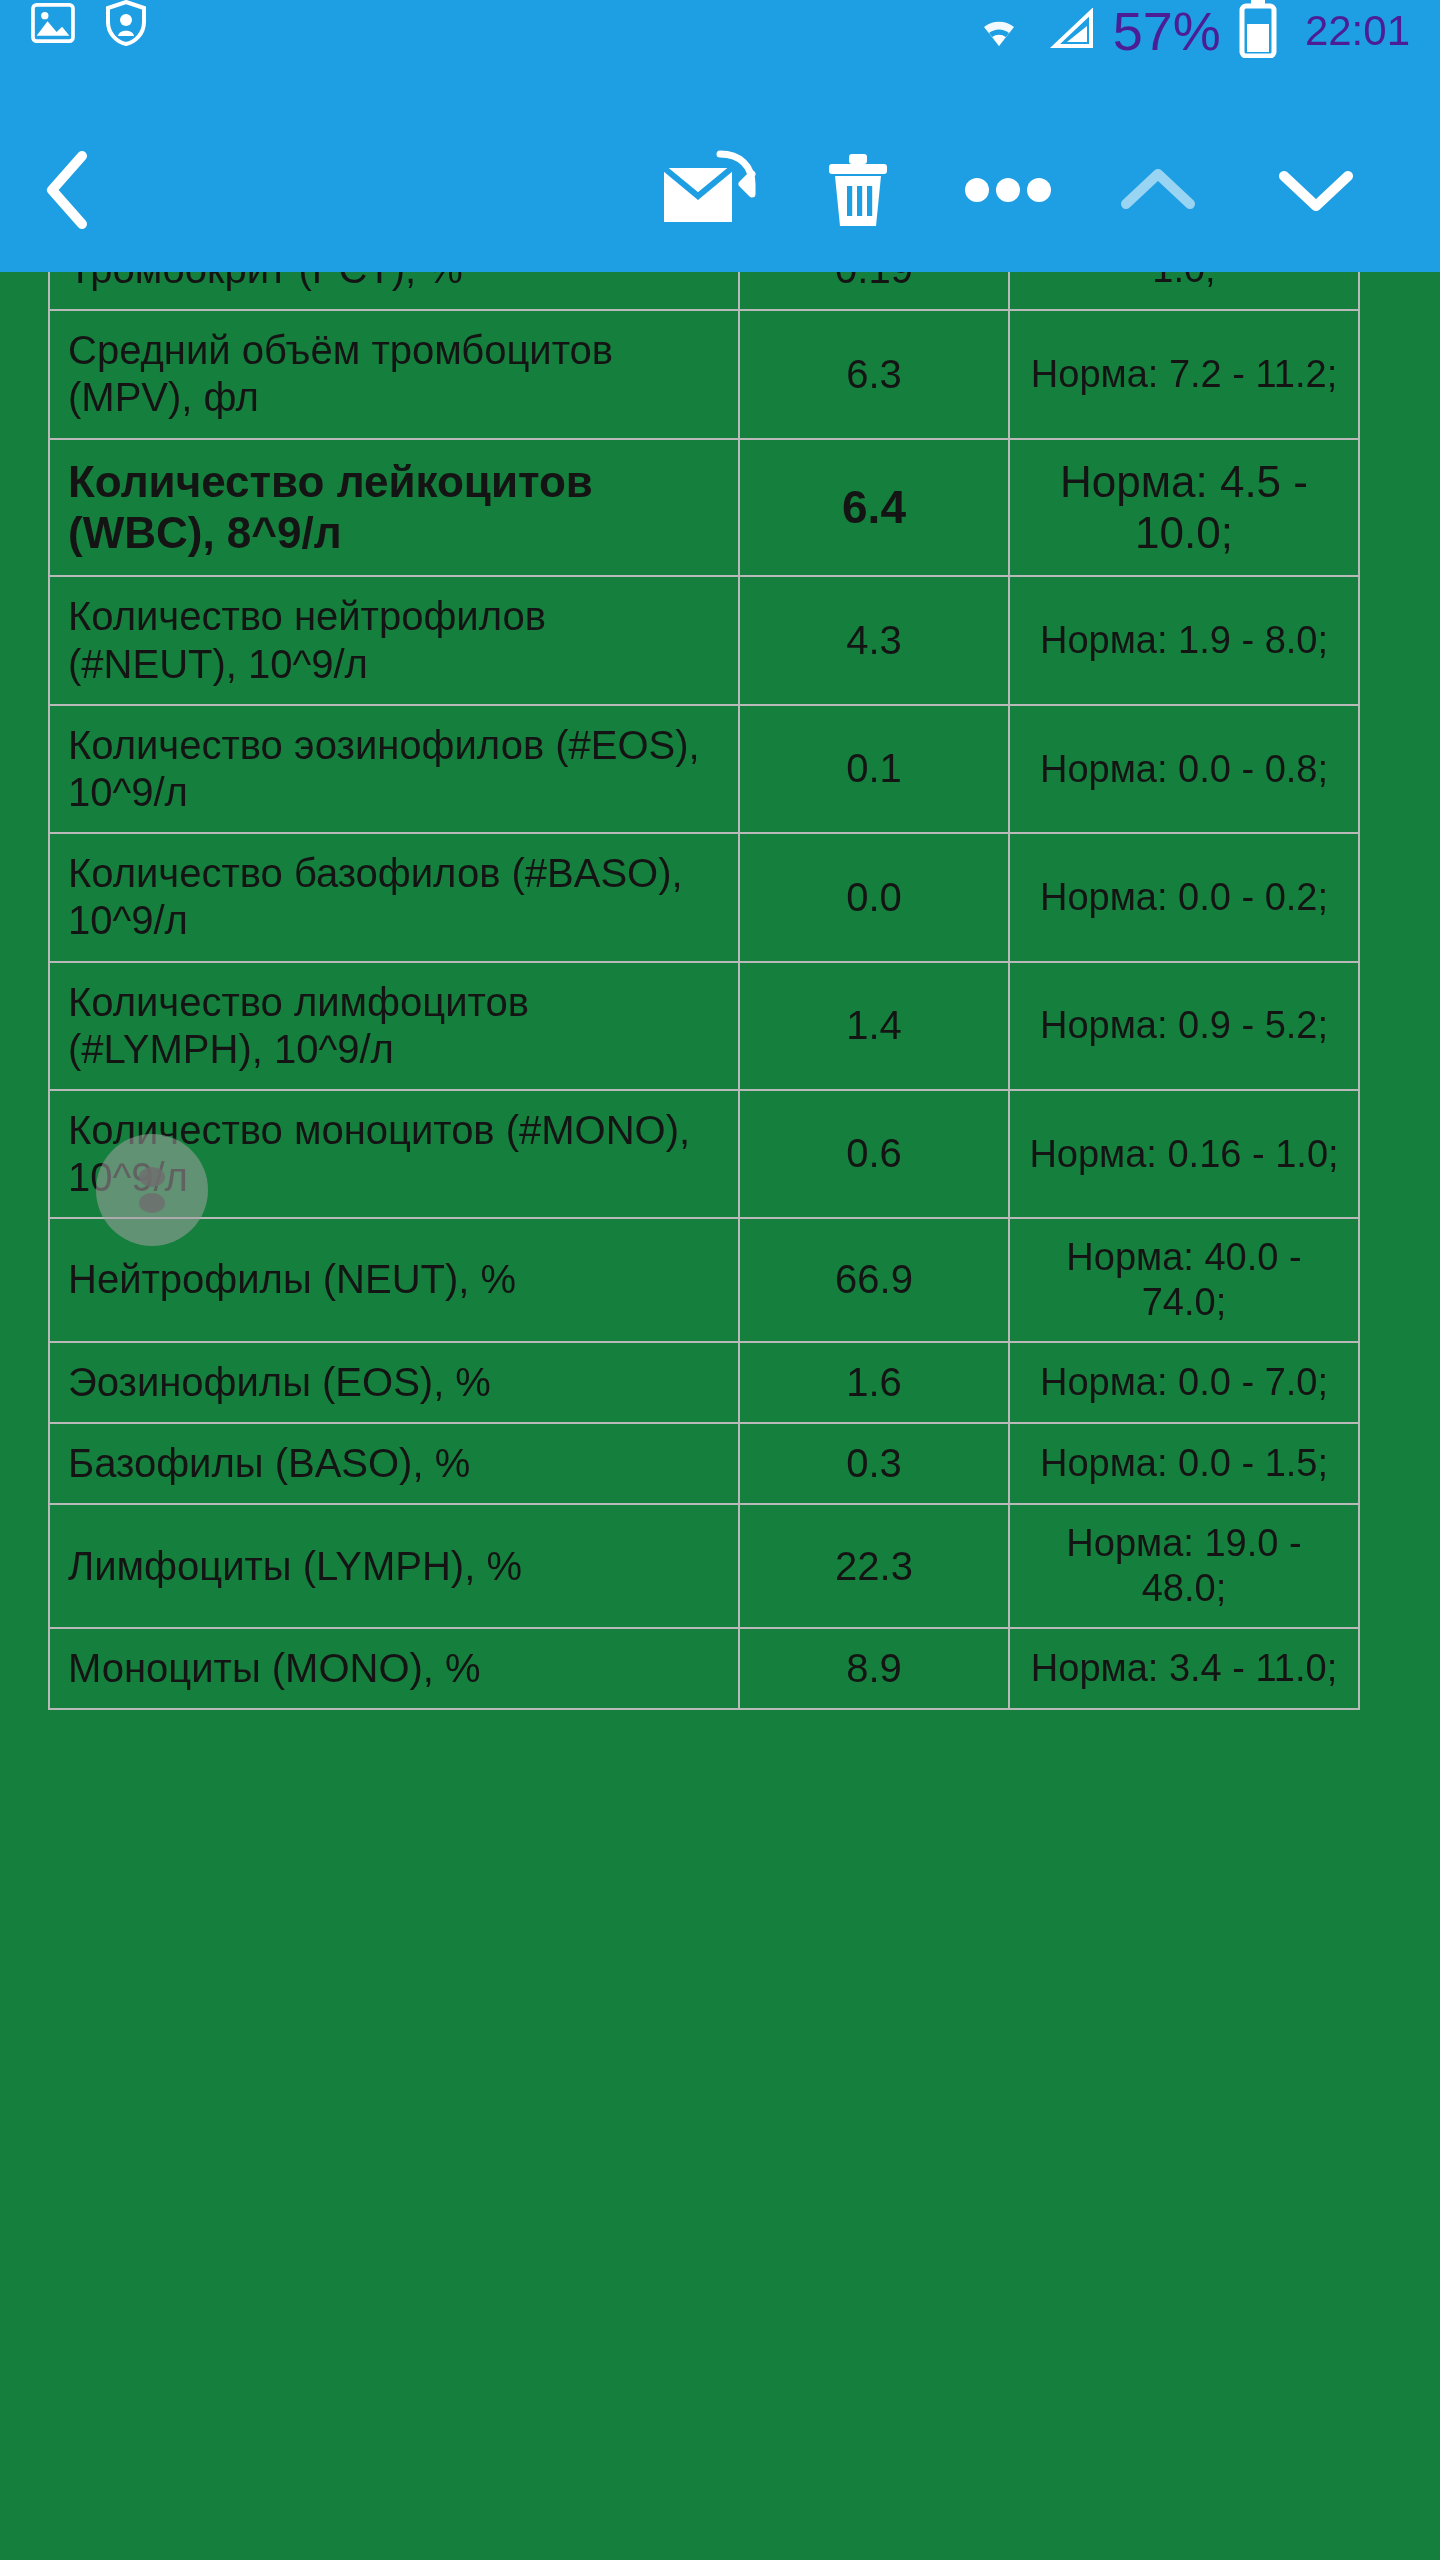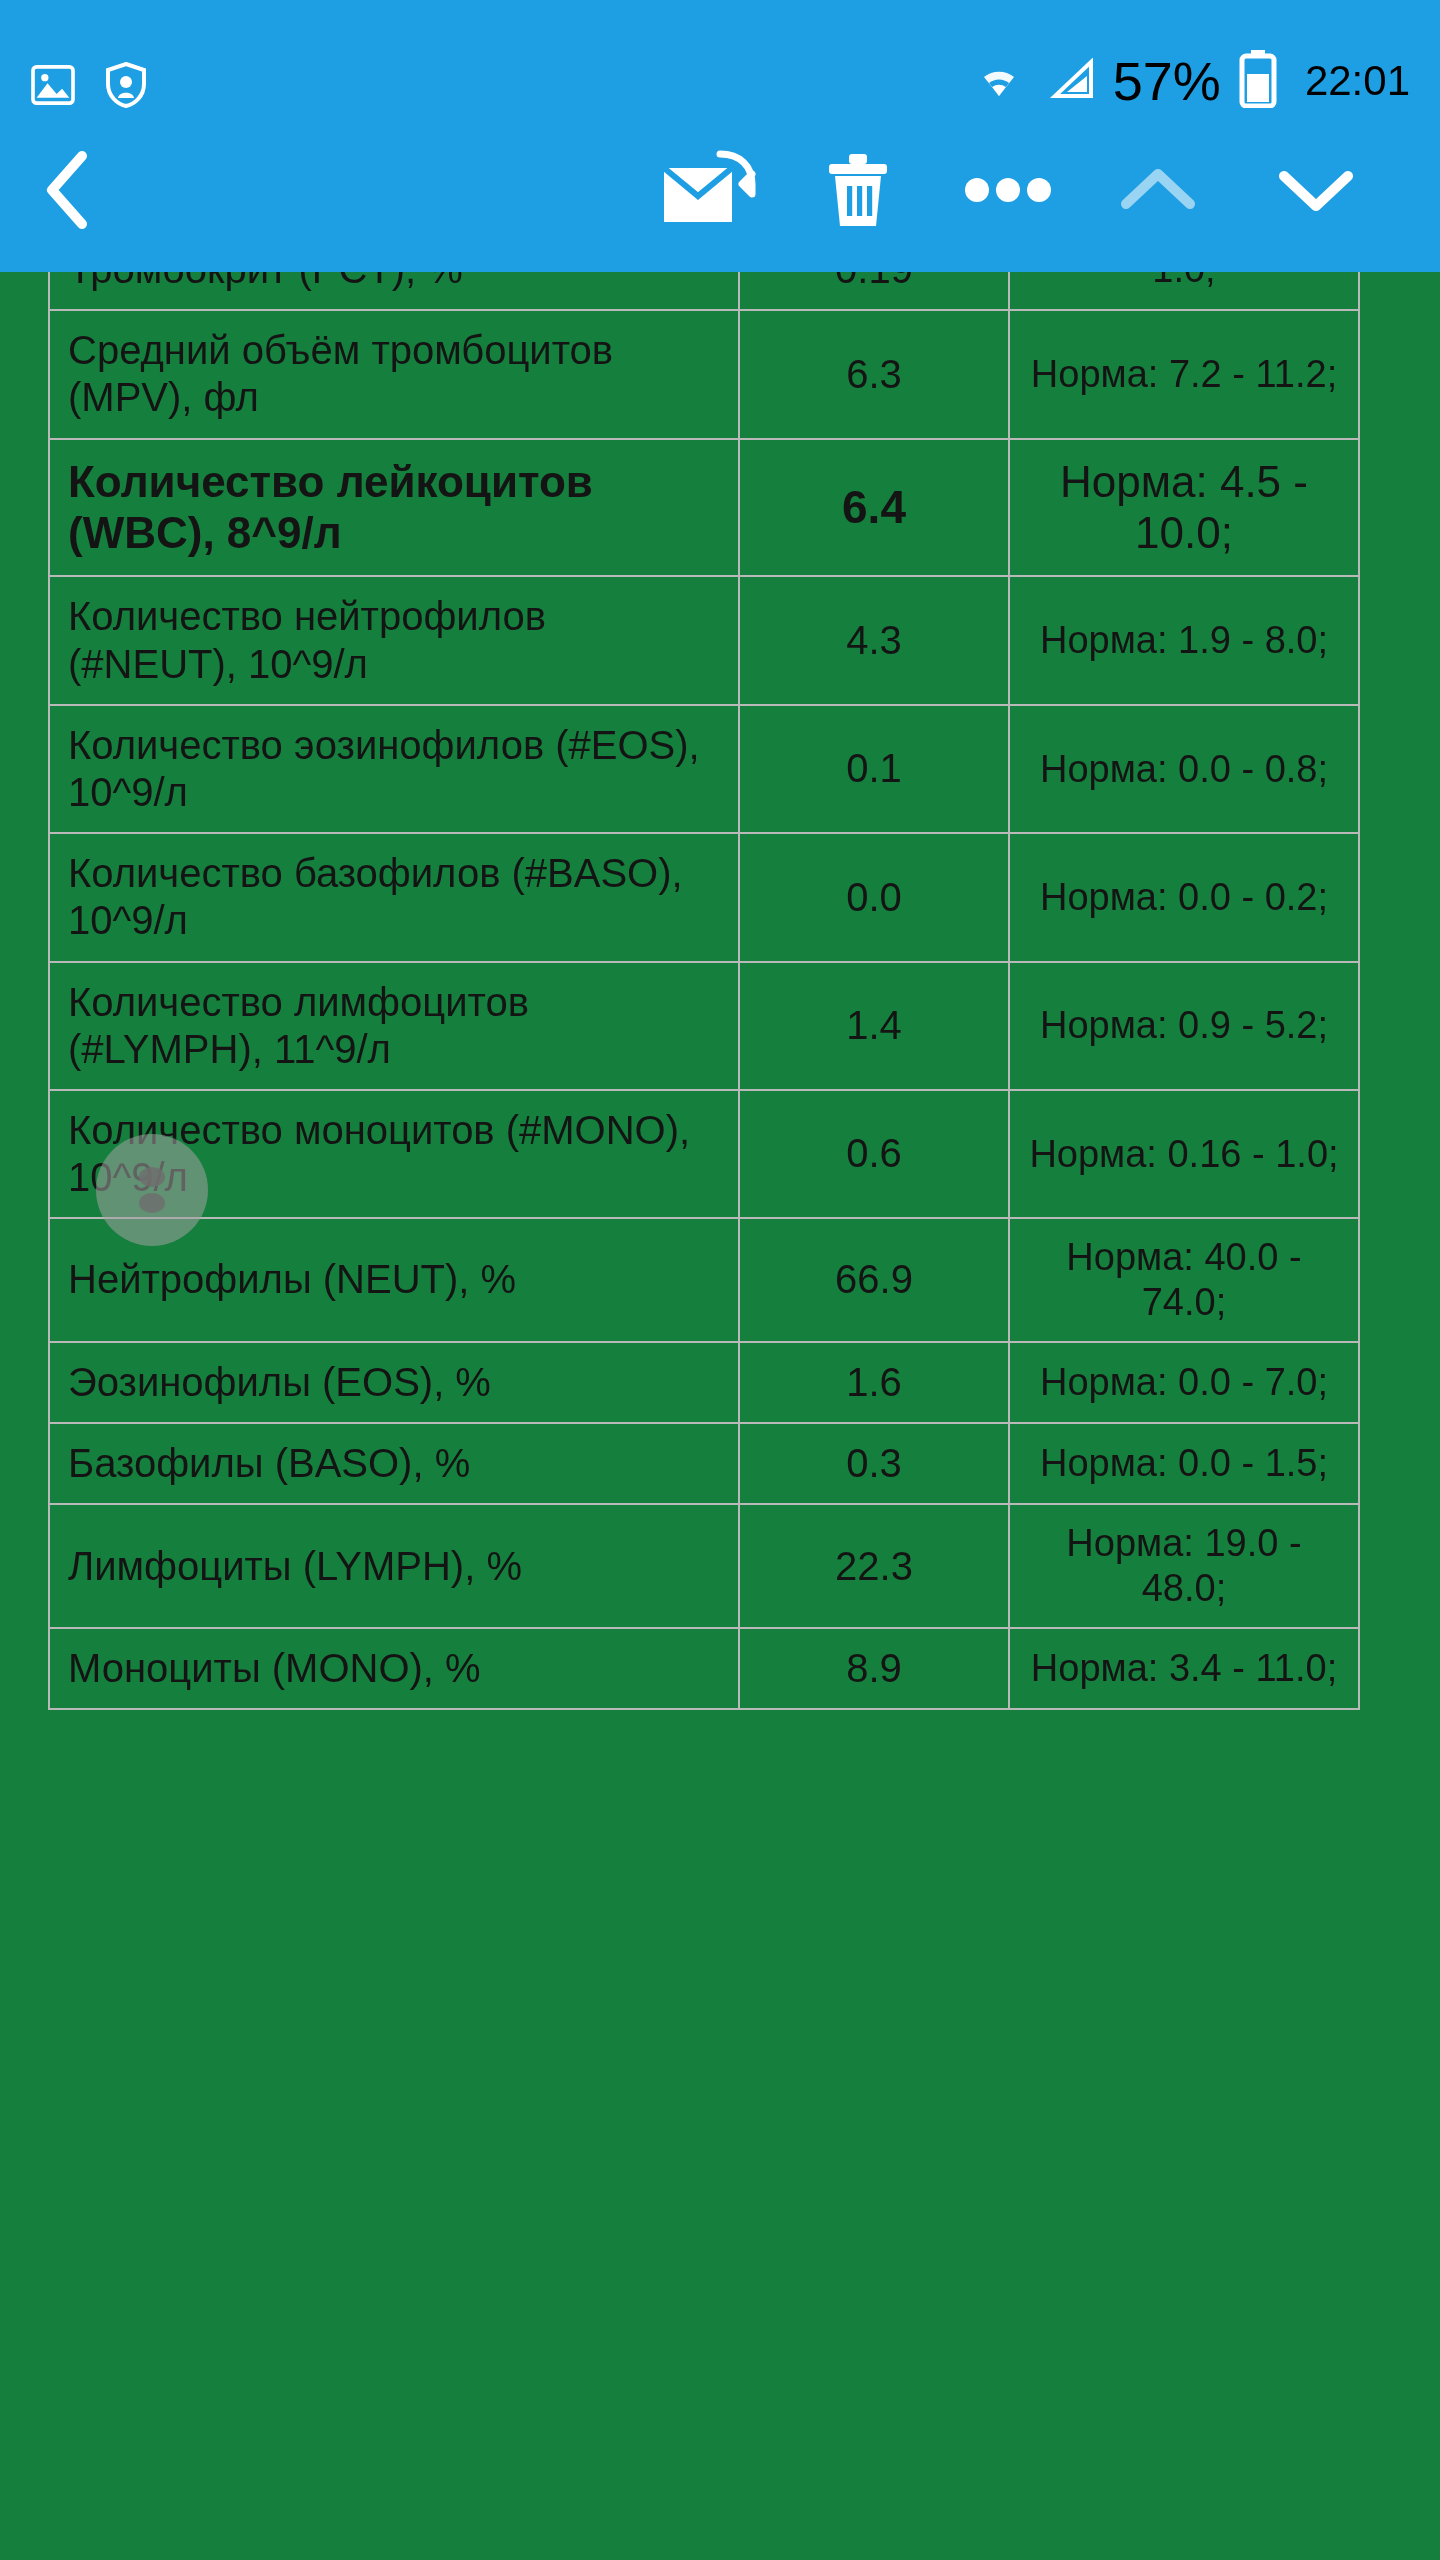--- a/index.html
+++ b/index.html
@@ -10,23 +10,23 @@
     font-family: "Liberation Sans", sans-serif;
     overflow: hidden;
   }
   .screen { position: relative; width: 1440px; height: 2560px; background:#fff; }
 
   
   .status-bar {
     height: 112px;
     background: #1e9fe3;
     display: flex;
-    align-items: flex-end;
+    align-items: flex-start;
     padding: 0 30px;
-    color: #000000;
+    color: #4c1d95;
   }
   .status-left { display:flex; align-items:center; gap: 28px; }
   .status-right { margin-left:auto; display:flex; align-items:center; gap: 18px; }
   .sb-icon { display:block; }
   .status-time {
     font-size: 42px;
     letter-spacing: 0px;
     font-weight: 400;
     margin-left: 10px;
   }
@@ -268,21 +268,21 @@
           <td class="col-name">Количество эозинофилов (#EOS), 10^9/л</td>
           <td class="col-val">0.1</td>
           <td class="col-norm">Норма:   0.0 - 0.8;</td>
         </tr>
         <tr>
           <td class="col-name">Количество базофилов (#BASO), 10^9/л</td>
           <td class="col-val">0.0</td>
           <td class="col-norm">Норма:   0.0 - 0.2;</td>
         </tr>
         <tr>
-          <td class="col-name">Количество лимфоцитов (#LYMPH), 11^9/л</td>
+          <td class="col-name">Количество лимфоцитов (#LYMPH), 10^9/л</td>
           <td class="col-val">1.4</td>
           <td class="col-norm">Норма:   0.9 - 5.2;</td>
         </tr>
         <tr>
           <td class="col-name">Количество моноцитов (#MONO), 10^9/л</td>
           <td class="col-val">0.6</td>
           <td class="col-norm">Норма:   0.16 - 1.0;</td>
         </tr>
         <tr>
           <td class="col-name">Нейтрофилы (NEUT), %</td>

